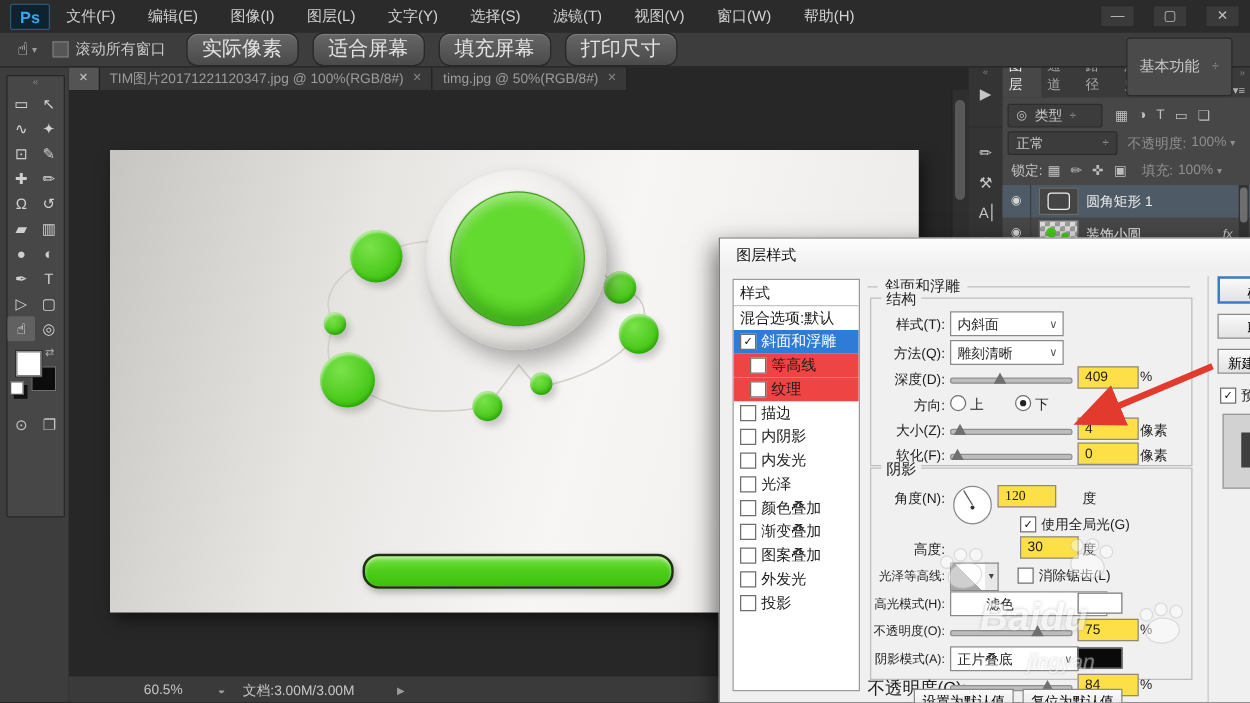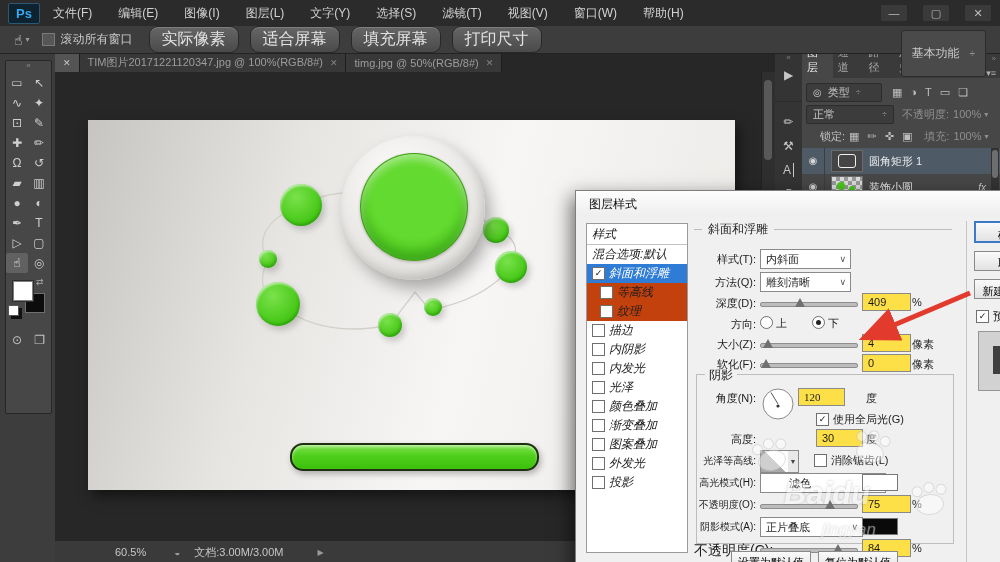--- a/index.html
+++ b/index.html
@@ -119,24 +119,24 @@
   #lscroll .thumb{position:absolute;left:1px;top:2px;width:6px;height:28px;background:#6e6e6e;border-radius:3px;}
   .fxb{margin-left:auto;margin-right:14px;color:#c8c8c8;font-size:10px;font-style:italic;}
 
   
   #dlg{position:absolute;left:575px;top:190px;width:470px;height:400px;background:#f0f0f0;
        border:1px solid #7e7e7e;box-shadow:-4px 6px 18px rgba(0,0,0,.55);z-index:40;font-size:12px;color:#1c1c1c;}
   #dlg-title{height:26px;line-height:26px;padding-left:13px;background:linear-gradient(#fdfdfd,#eeeeee);
              font-size:12px;color:#111;}
   #dlg-list{position:absolute;left:10px;top:32px;width:100px;height:328px;background:#fff;
             border:1px solid #9a9a9a;overflow:hidden;}
-  .li{height:19px;display:flex;align-items:center;gap:4px;padding-left:5px;font-size:12px;white-space:nowrap;font-style:italic;}
+  .li{height:19px;display:flex;align-items:center;gap:4px;padding-left:5px;font-size:12px;white-space:nowrap;}
   .li.hdr{height:20px;border-bottom:1px solid #c3c3c3;}
   .li.sel{background:#2f7cd6;color:#fff;}
-  .li.sub{background:#c2410c;padding-left:13px;}
+  .li.sub{background:#ef4444;padding-left:13px;}
   .cb{width:11px;height:11px;background:#fff;border:1px solid #6f6f6f;font-size:9px;line-height:11px;
       text-align:center;color:#111;flex:0 0 auto;}
   #dlg-divider{position:absolute;left:390px;top:30px;height:348px;border-left:1px solid #c6c6c6;}
   #dlg-main{position:absolute;left:118px;top:30px;width:266px;height:356px;}
   #bevel-hdr{position:absolute;left:0px;top:0px;width:258px;display:flex;align-items:center;gap:6px;font-size:12px;}
   #bevel-hdr:before{content:"";width:8px;border-top:1px solid #bdbdbd;}
   #bevel-hdr:after{content:"";flex:1;border-top:1px solid #bdbdbd;}
   .grp{position:absolute;left:2px;width:256px;border:1px solid #bdbdbd;}
   .grp-lbl{position:absolute;left:8px;top:-8px;background:#f0f0f0;padding:0 4px;font-size:12px;}
   #grp1{top:17px;height:133px;}
@@ -345,21 +345,21 @@
       <div class="prow" style="top:25px;">
         <div class="darksel" style="margin-left:4px;width:74px;">
           <span>正常</span>
           <span style="margin-left:auto;font-size:9px;color:#999;">÷</span>
         </div>
         <span class="dim" style="margin-left:8px;">不透明度:</span>
         <span class="dim" style="margin-left:4px;">100%</span>
         <span class="dim" style="margin-left:3px;font-size:8px;">▾</span>
       </div>
       <div class="prow" style="top:47px;">
-        <span style="margin-left:18px;color:#c5c5c5;">锁定:</span>
+        <span style="margin-left:7px;color:#c5c5c5;">锁定:</span>
         <span class="mini-ic">▦</span>
         <span class="mini-ic">✏</span>
         <span class="mini-ic">✜</span>
         <span class="mini-ic">▣</span>
         <span class="dim" style="margin-left:8px;">填充:</span>
         <span class="dim" style="margin-left:4px;">100%</span>
         <span class="dim" style="margin-left:3px;font-size:8px;">▾</span>
       </div>
       <div class="lrow" style="top:70px;background:#4e5a66;">
         <span class="eye">◉</span>
@@ -440,20 +440,23 @@
       <span class="cb"></span>
       <span>投影</span>
       </div>
   </div>
 
   <div id="dlg-divider"></div>
 
   <div id="dlg-main">
     <div id="bevel-hdr">
         <span>斜面和浮雕</span>
+      </div>
+    <div class="grp" id="grp1">
+        <span class="grp-lbl">结构</span>
       </div>
     <div class="grp" id="grp2">
         <span class="grp-lbl">阴影</span>
       </div>
 
     <div class="drow" style="top:28px;">
       <span class="dlabel">样式(T):</span>
       <div class="dsel" style="width:84px;">
         <span>内斜面</span>
         <span class="dd">∨</span>

